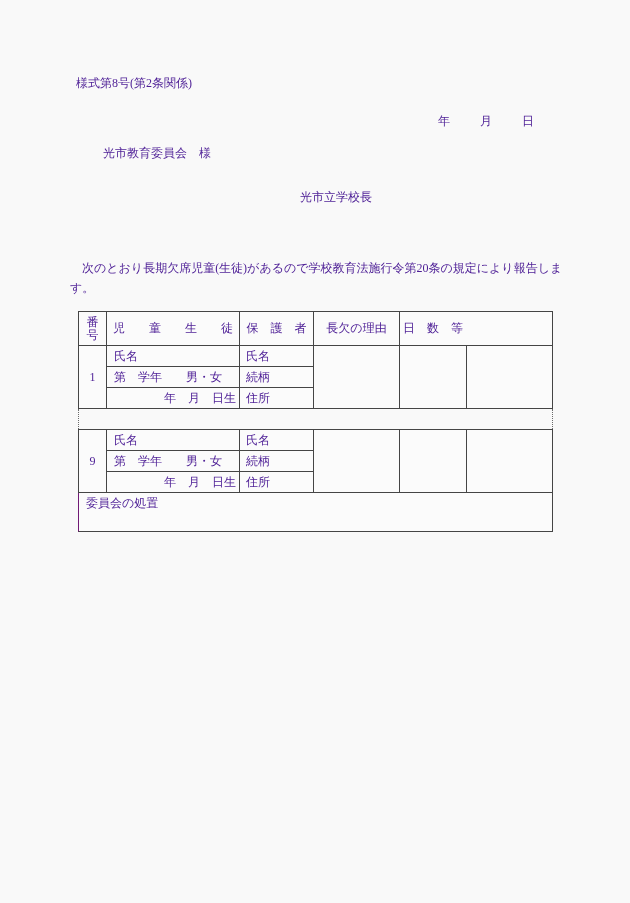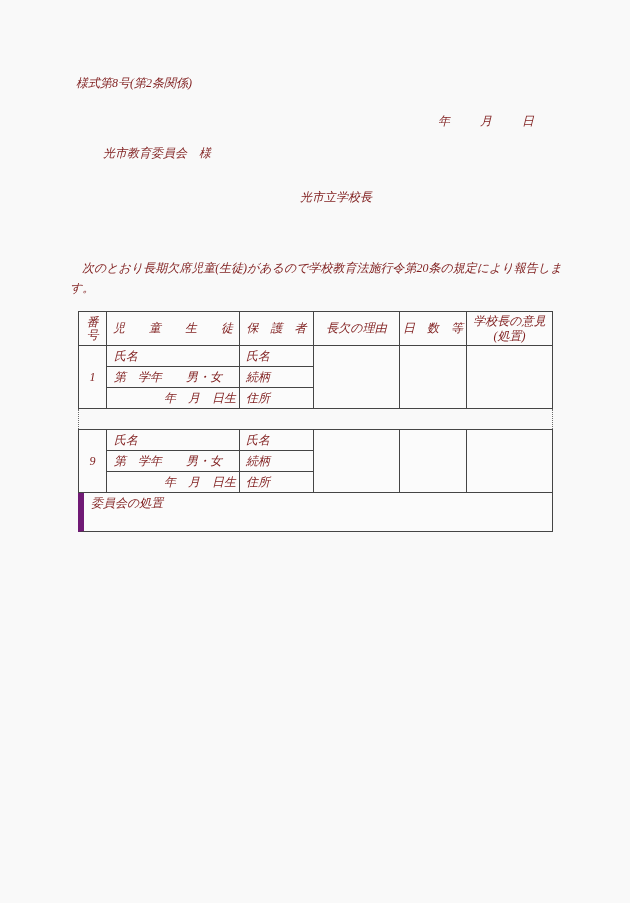--- a/index.html
+++ b/index.html
@@ -1,23 +1,22 @@
 <!DOCTYPE html>
 <html><head>
 <meta charset="utf-8">
 <style>
   * { margin:0; padding:0; box-sizing:border-box; }
   html,body { background:#f1f1f1; }
   .page {
     position:relative; width:630px; height:903px; margin:0 auto;
-    background:#f9f9f9; color:#7f1d1d;
+    background:#f9f9f9; color:#4c1d95;
     font-family:"Liberation Serif","DejaVu Serif",serif;
     font-size:12px; line-height:1.25;
     overflow:hidden;
-    font-style:italic;
   }
   .abs { position:absolute; }
 
   .form-number { left:76px; top:76px; }
   .date-line { left:438px; top:114px; display:flex; gap:30px; }
   .addressee { left:103px; top:146px; }
   .sender-line { left:300px; top:190px; display:flex; }
   .doc-title { left:0; right:0; top:226px; text-align:center; letter-spacing:0.5px; }
   .body-text { left:70px; top:258px; width:494px; line-height:20px; text-align:left; }
 
@@ -33,21 +32,21 @@
   .thead { height:35px; border-top:1px solid #454545; border-bottom:1px solid #454545; }
   .tblock { height:63px; border-bottom:1px solid #454545; }
   .tblock2 { height:64px; border-top:1px solid #454545; border-bottom:1px solid #454545; }
   .tgap {
     height:20px;
     border-left:1px dotted #6a6a6a; border-right:1px dotted #6a6a6a;
     background:#f9f9f9;
   }
   .tfoot {
     height:39px; border-bottom:1px solid #454545;
-    border-left:6px solid #701a75; border-right:1px solid #454545;
+    border-left:1px solid #701a75; border-right:1px solid #454545;
     padding:3px 0 0 7px; background:#fbfbfb;
   }
   .cell { position:relative; }
   .cell + .cell { border-left:1px solid #454545; }
   .th { display:flex; align-items:center; justify-content:center; text-align:center; }
   .th-number { flex-direction:column; line-height:13px; }
   .th-student { letter-spacing:6px; padding-left:6px; }
   .th-opinion { flex-direction:column; line-height:15px; }
   .num-cell { display:flex; align-items:center; justify-content:center; }
   .stack { display:flex; flex-direction:column; }
@@ -83,24 +82,20 @@
 
     <div class="trow thead">
       <div class="cell th th-number">
         <span>番</span>
         <span>号</span>
       </div>
       <div class="cell th th-student">児　童　生　徒</div>
       <div class="cell th">保　護　者</div>
       <div class="cell th">長欠の理由</div>
       <div class="cell th">日　数　等</div>
-      <div class="cell th th-opinion">
-        <span>学校長の意見</span>
-        <span>(処置)</span>
-      </div>
     </div>
 
     <div class="trow tblock">
       <div class="cell num-cell">1</div>
       <div class="cell stack">
         <div class="sub">氏名</div>
         <div class="sub">第　学年　　男・女</div>
         <div class="sub sub-right">年　月　日生</div>
       </div>
       <div class="cell stack">

